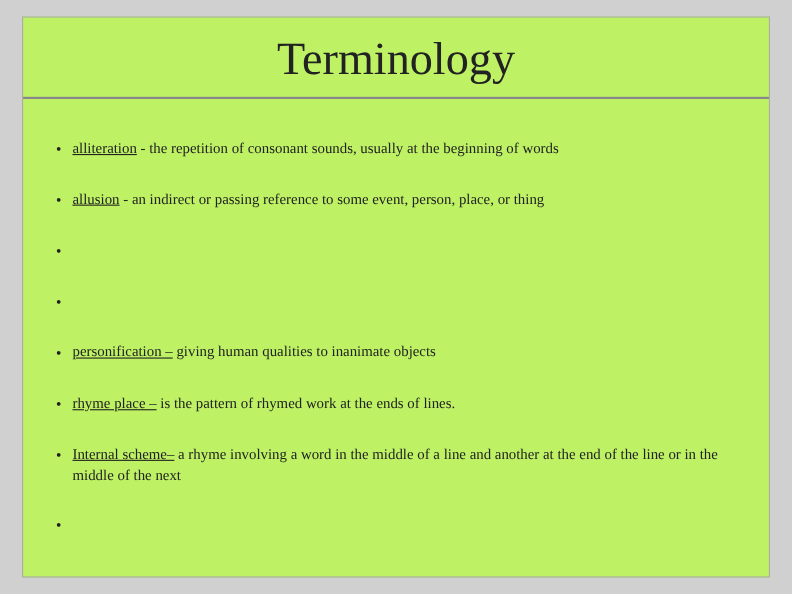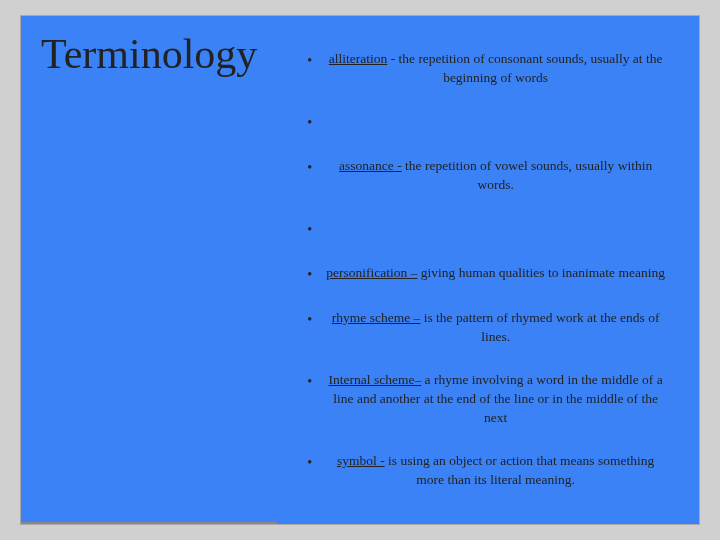--- a/index.html
+++ b/index.html
@@ -14,24 +14,24 @@
       background-color: #d0d0d0;
       font-family: 'Times New Roman', Times, serif;
       display: flex;
       align-items: center;
       justify-content: center;
     }
 
     .slide {
       width: 680px;
       height: 510px;
-      background-color: #3b82f6;
+      background-color: #bef264;
       border: 1px solid #aaa;
       display: flex;
-      flex-direction: row;
+      flex-direction: column;
     }
 
     .slide-header {
       padding: 14px 20px 10px 20px;
       border-bottom: 2px solid #888;
       text-align: center;
     }
 
     .slide-title {
       font-size: 42px;
@@ -58,21 +58,20 @@
     }
 
     .bullet {
       flex-shrink: 0;
       font-size: 14px;
       margin-top: 1px;
     }
 
     .term-text {
       flex: 1;
-      text-align: center;
     }
 
     .term-word {
       text-decoration: underline;
     }
   </style>
 </head>
 <body>
 
 <div class="slide">
@@ -80,38 +79,37 @@
     <h1 class="slide-title">Terminology</h1>
   </div>
   <div class="slide-content">
 
   <div class="term-item">
         <span class="bullet">•</span>
         <span class="term-text"><span class="term-word">alliteration</span><span> - the repetition of consonant sounds, usually at the beginning of words</span></span>
       </div>
       <div class="term-item">
         <span class="bullet">•</span>
-      </div>
-      <div class="term-item">
-        <span class="bullet">•</span>
-        <span class="term-text"><span class="term-word">assonance -</span><span> the repetition of vowel sounds, usually within words.</span></span>
+        <span class="term-text"><span class="term-word">allusion</span><span> - an indirect or passing reference to some event, person, place, or thing</span></span>
       </div>
       <div class="term-item">
         <span class="bullet">•</span>
       </div>
       <div class="term-item">
         <span class="bullet">•</span>
-        <span class="term-text"><span class="term-word">personification –</span><span> giving human qualities to inanimate meaning</span></span>
       </div>
       <div class="term-item">
         <span class="bullet">•</span>
-        <span class="term-text"><span class="term-word">rhyme scheme –</span><span> is the pattern of rhymed work at the ends of lines.</span></span>
+        <span class="term-text"><span class="term-word">personification –</span><span> giving human qualities to inanimate objects</span></span>
+      </div>
+      <div class="term-item">
+        <span class="bullet">•</span>
+        <span class="term-text"><span class="term-word">rhyme place –</span><span> is the pattern of rhymed work at the ends of lines.</span></span>
       </div>
       <div class="term-item">
         <span class="bullet">•</span>
         <span class="term-text"><span class="term-word">Internal scheme–</span><span> a rhyme involving a word in the middle of a line and another at the end of the line or in the middle of the next</span></span>
       </div>
       <div class="term-item">
         <span class="bullet">•</span>
-        <span class="term-text"><span class="term-word">symbol -</span><span> is using an object or action that means something more than its literal meaning.</span></span>
       </div>
     </div>
 </div>
 
 </body></html>

